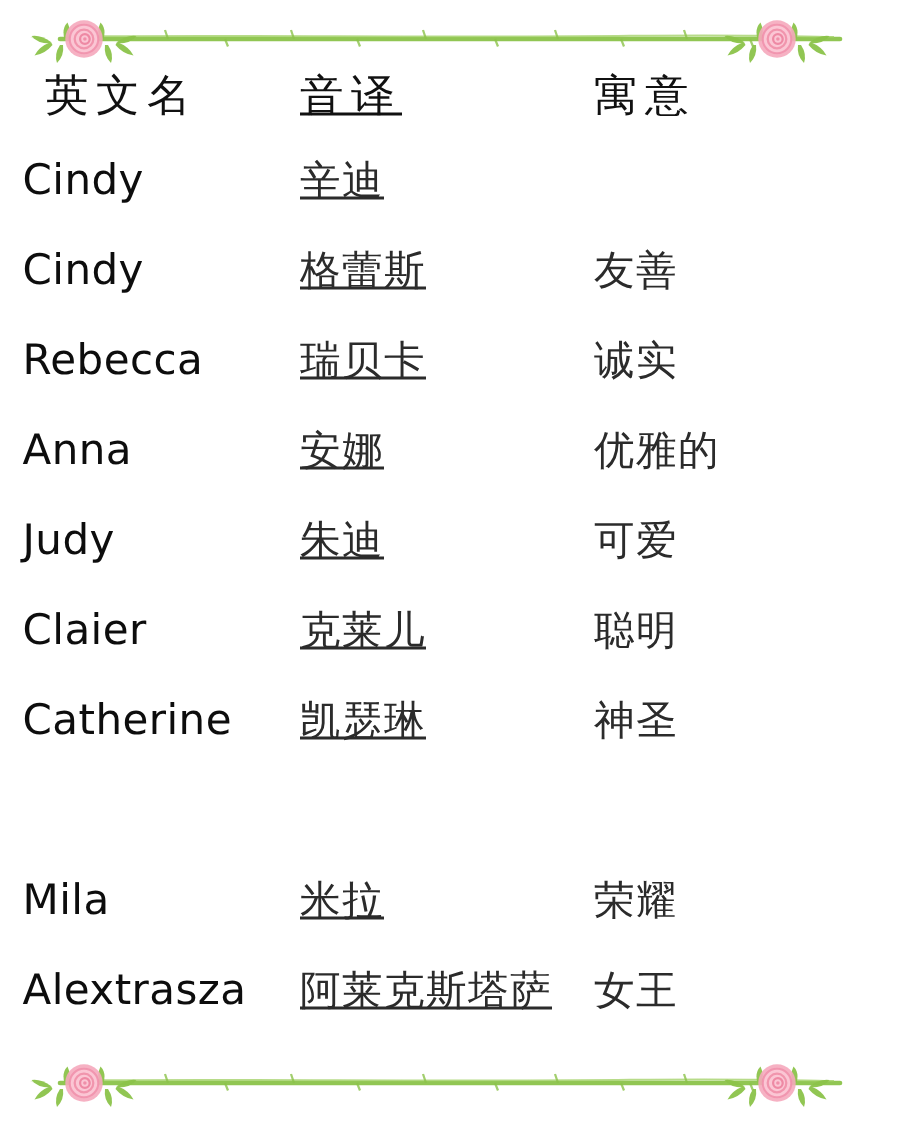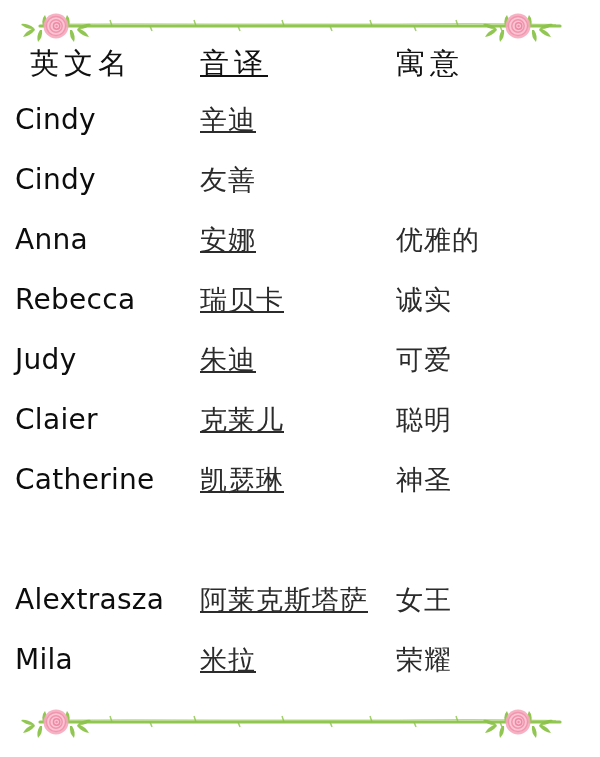--- a/index.html
+++ b/index.html
@@ -176,36 +176,37 @@
       <div class="col-meaning">寓意</div>
     </div>
 
     <div class="row body">
       <div class="col-name">Cindy</div>
       <div class="col-translit">辛迪</div>
     </div>
 
     <div class="row body">
       <div class="col-name">Cindy</div>
+      <div class="col-translit">格蕾斯</div>
       <div class="col-meaning">友善</div>
+    </div>
+
+    <div class="row body">
+      <div class="col-name">Rebecca</div>
+      <div class="col-translit">瑞贝卡</div>
+      <div class="col-meaning">诚实</div>
     </div>
 
     <div class="row body">
       <div class="col-name">Anna</div>
       <div class="col-translit">安娜</div>
       <div class="col-meaning">优雅的</div>
     </div>
 
     <div class="row body">
-      <div class="col-name">Rebecca</div>
-      <div class="col-translit">瑞贝卡</div>
-      <div class="col-meaning">诚实</div>
-    </div>
-
-    <div class="row body">
       <div class="col-name">Judy</div>
       <div class="col-translit">朱迪</div>
       <div class="col-meaning">可爱</div>
     </div>
 
     <div class="row body">
       <div class="col-name">Claier</div>
       <div class="col-translit">克莱儿</div>
       <div class="col-meaning">聪明</div>
     </div>
@@ -213,29 +214,29 @@
     <div class="row body">
       <div class="col-name">Catherine</div>
       <div class="col-translit">凯瑟琳</div>
       <div class="col-meaning">神圣</div>
     </div>
 
     <div class="row body">
     </div>
 
     <div class="row body">
+      <div class="col-name">Mila</div>
+      <div class="col-translit">米拉</div>
+      <div class="col-meaning">荣耀</div>
+    </div>
+
+    <div class="row body">
       <div class="col-name">Alextrasza</div>
       <div class="col-translit">阿莱克斯塔萨</div>
       <div class="col-meaning">女王</div>
-    </div>
-
-    <div class="row body">
-      <div class="col-name">Mila</div>
-      <div class="col-translit">米拉</div>
-      <div class="col-meaning">荣耀</div>
     </div>
 
   </div>
 
   <div class="divider bottom">
     <svg viewBox="0 0 600 34" xmlns="http://www.w3.org/2000/svg">
       <g>
         <path d="M40,16 L560,16" stroke="#8cc34a" stroke-width="3.1" stroke-linecap="round" opacity="0.95"></path>
         <path d="M60,14.2 C170,13.2 300,15.2 420,13.8 540,13 545,15 556,14.6" stroke="#9fcf62" stroke-width="1.3" fill="none" opacity="0.75"></path>
         <g stroke="#8cc34a" stroke-width="1.5" opacity="0.8">

